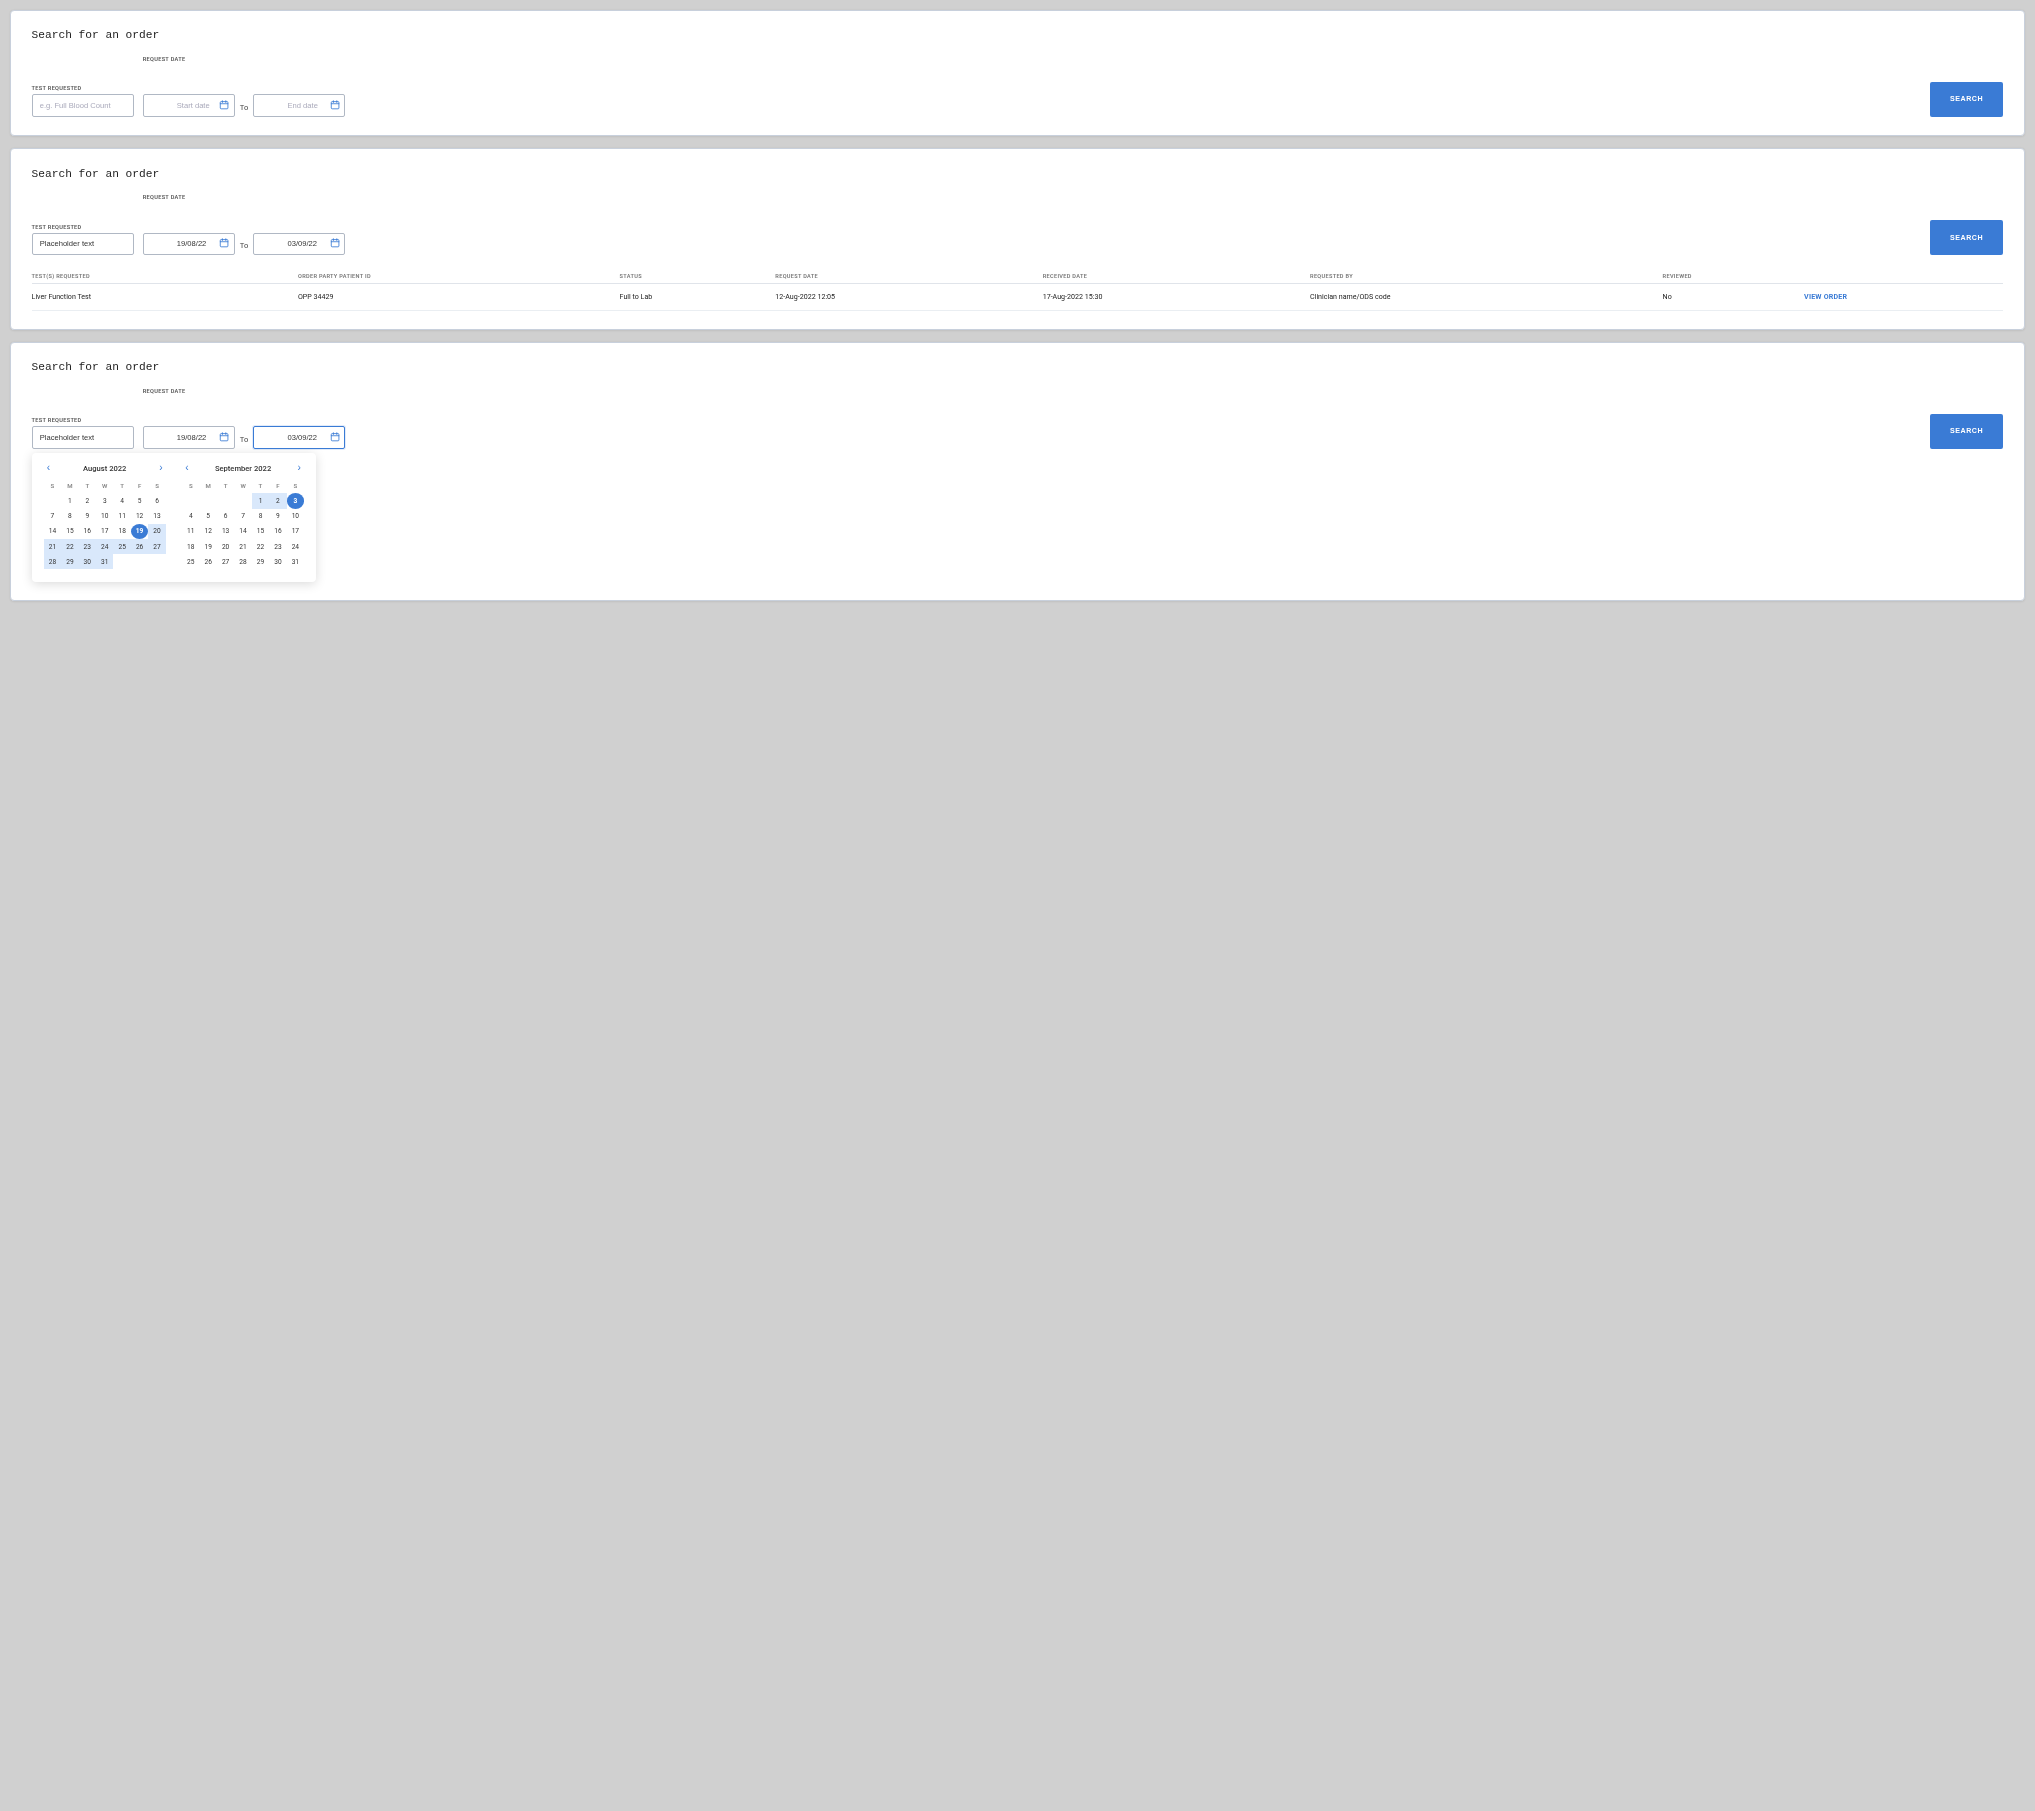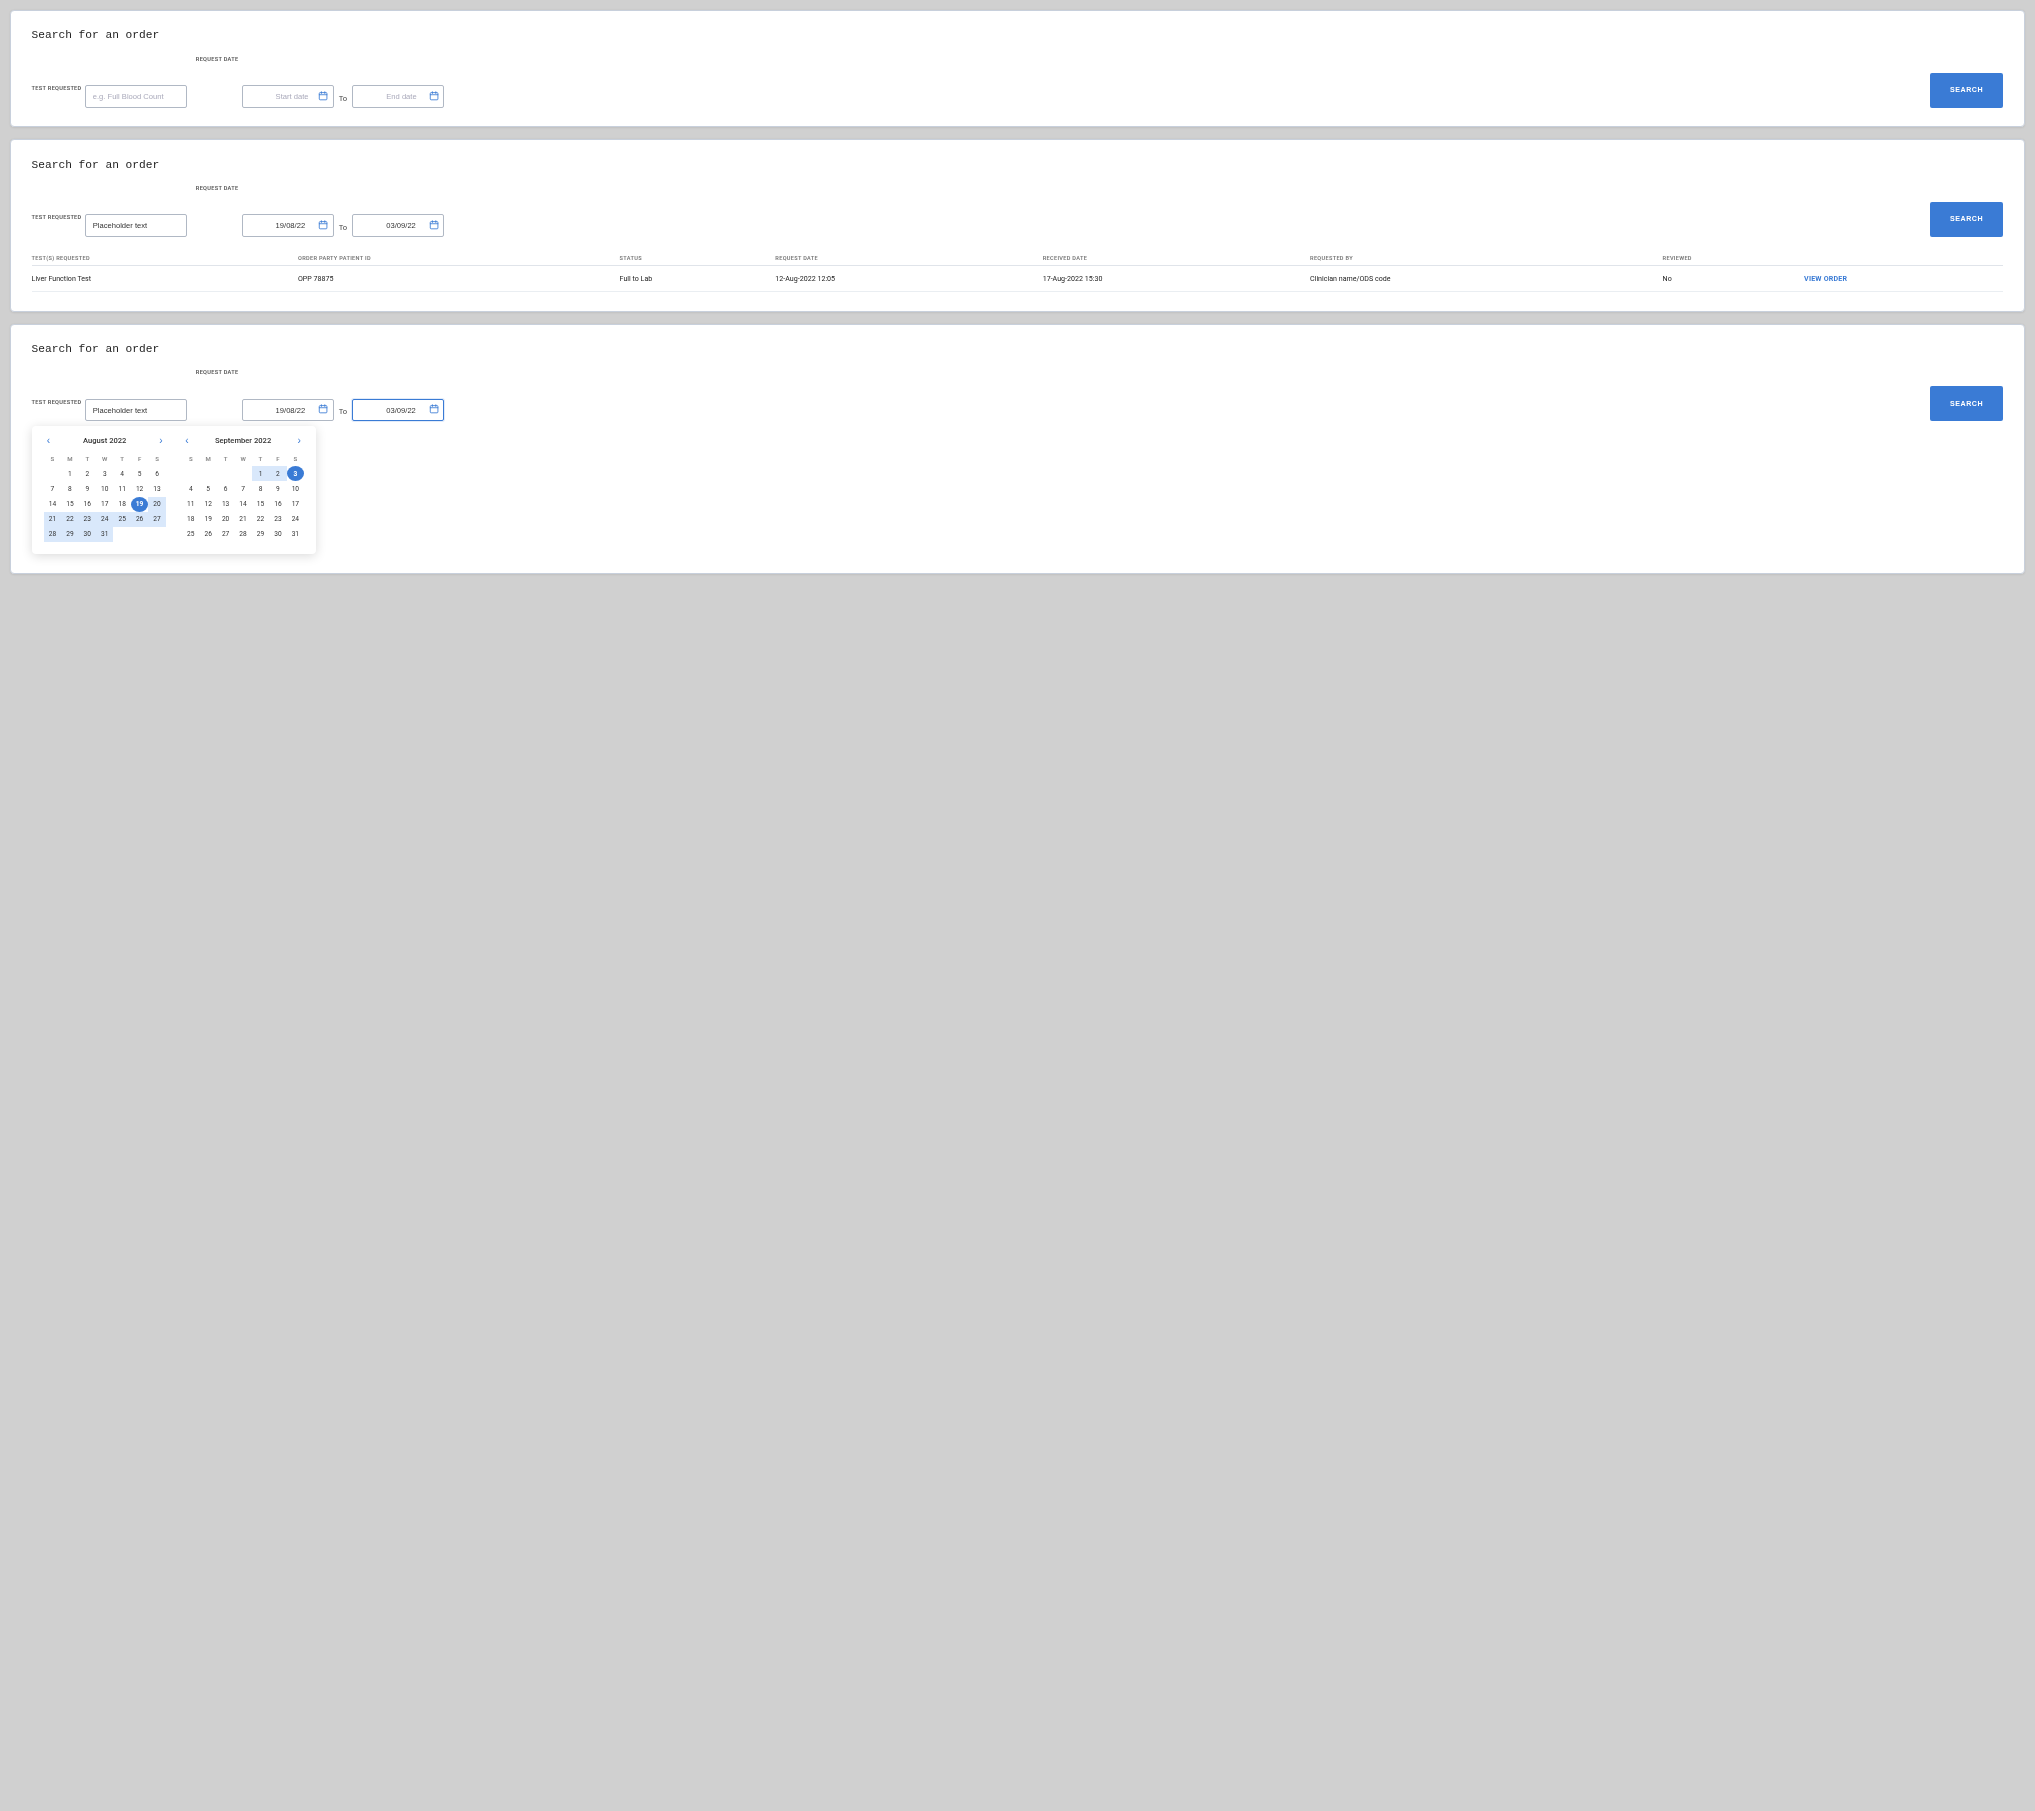--- a/index.html
+++ b/index.html
@@ -30,21 +30,21 @@
 
     .search-row {
       display: flex;
       align-items: flex-end;
       gap: 9.2px;
       flex-wrap: wrap;
     }
 
     .field-group {
       display: flex;
-      flex-direction: row;
+      flex-direction: column;
       gap: 3.1px;
     }
 
     .field-label {
       font-size: 5.6px;
       font-weight: 600;
       color: #555;
       letter-spacing: 0.3px;
       text-transform: uppercase;
     }
@@ -328,21 +328,21 @@
         <th>REQUEST DATE</th>
         <th>RECEIVED DATE</th>
         <th>REQUESTED BY</th>
         <th>REVIEWED</th>
         <th></th>
       </tr>
     </thead>
     <tbody>
       <tr>
         <td>Liver Function Test</td>
-        <td>OPP 78875</td>
+        <td>OPP 34429</td>
         <td>Full to Lab</td>
         <td>12-Aug-2022 12:05</td>
         <td>17-Aug-2022 15:30</td>
         <td>Clinician name/ODS code</td>
         <td>No</td>
         <td>
           <a class="view-order-link">VIEW ORDER</a>
         </td>
       </tr>
     </tbody>

